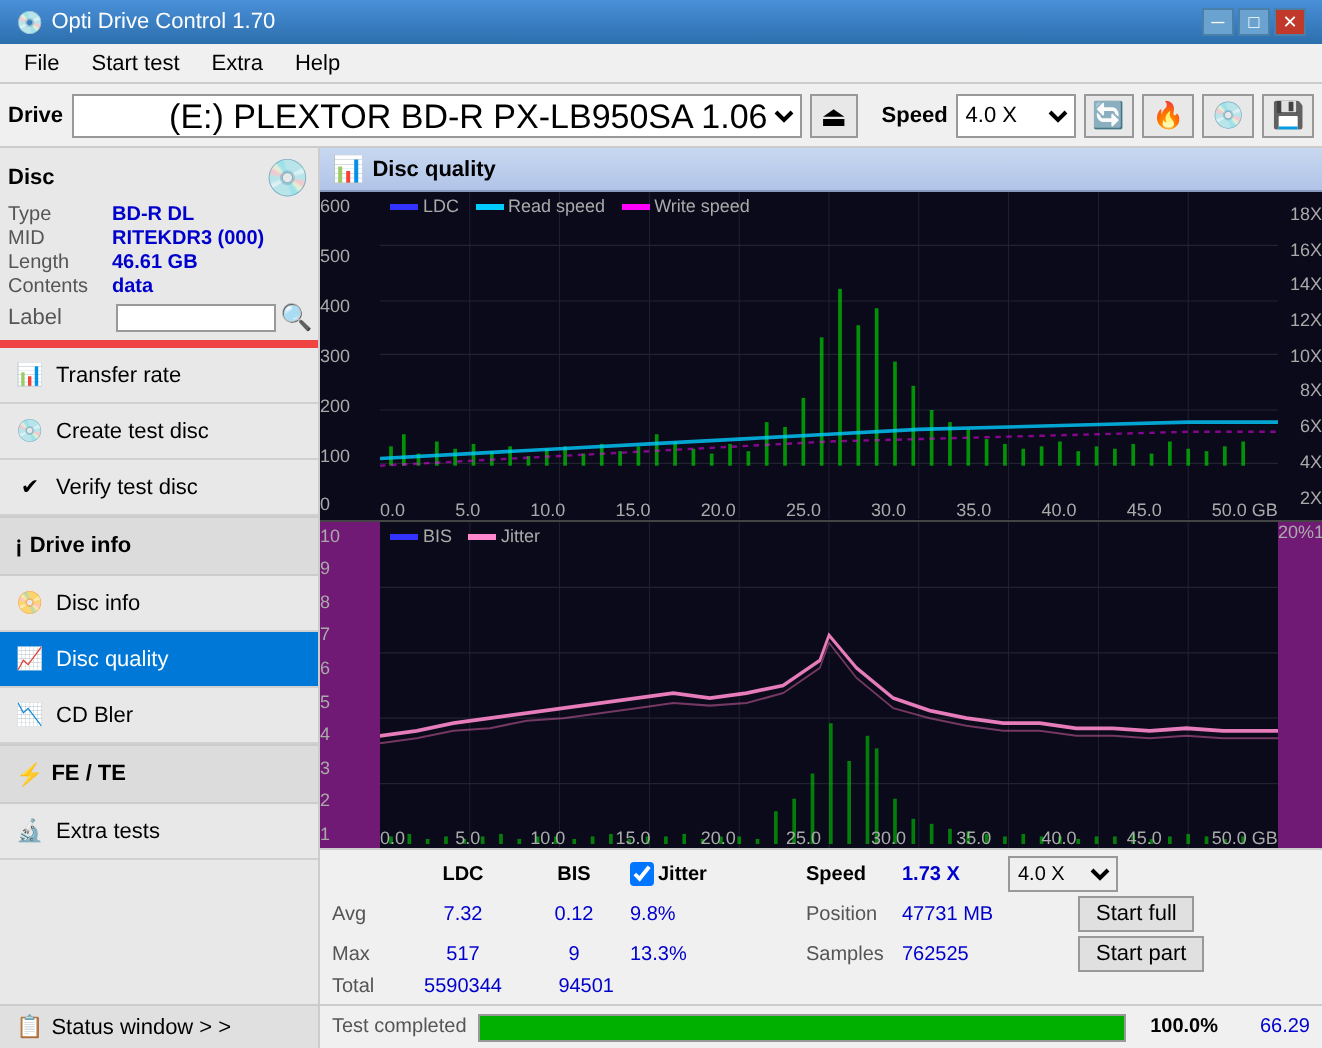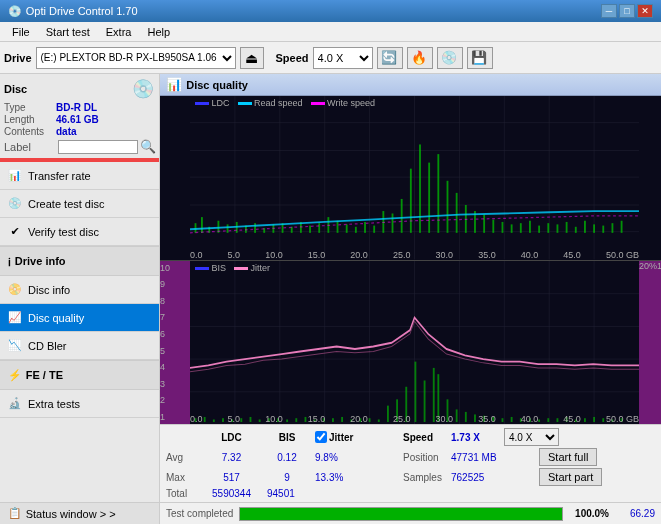--- a/index.html
+++ b/index.html
@@ -12,21 +12,21 @@
     .titlebar-btn { width: 16px; height: 14px; background: #6ba3d0; border: 1px solid #4a7fa8; color: white; font-size: 9px; display: flex; align-items: center; justify-content: center; cursor: pointer; }
     .titlebar-btn.close { background: #c0392b; }
 
     
     .menubar { background: #f0f0f0; height: 20px; display: flex; align-items: center; padding: 0 4px; border-bottom: 1px solid #ccc; }
     .menubar-item { padding: 2px 8px; font-size: 11px; cursor: pointer; color: #000; }
 
     
     .drivebar { background: #f0f0f0; height: 32px; display: flex; align-items: center; padding: 0 4px; border-bottom: 1px solid #ccc; gap: 4px; }
     .drive-label { font-size: 11px; font-weight: bold; }
-    .drive-select { height: 22px; font-size: 10px; min-width: 200px; border: 1px solid #999; background: white; }
+    .drive-select { height: 22px; font-size: 17px; min-width: 200px; border: 1px solid #999; background: white; padding-left: 44px; }
     .eject-btn { width: 24px; height: 22px; background: #e8e8e8; border: 1px solid #999; display: flex; align-items: center; justify-content: center; cursor: pointer; font-size: 14px; }
     .speed-label { font-size: 11px; font-weight: bold; margin-left: 8px; }
     .speed-select { height: 22px; font-size: 11px; width: 60px; border: 1px solid #999; background: white; }
     .icon-btn { width: 26px; height: 22px; background: #e8e8e8; border: 1px solid #999; display: flex; align-items: center; justify-content: center; cursor: pointer; font-size: 13px; }
 
     
     .main { display: flex; height: calc(524px - 74px); }
 
     
     .sidebar { width: 160px; background: #e8e8e8; border-right: 1px solid #ccc; display: flex; flex-direction: column; flex-shrink: 0; }
@@ -120,20 +120,24 @@
   <div class="sidebar">
 
     <div class="disc-panel">
       <div class="disc-header">
         <span class="disc-title">Disc</span>
         <span class="disc-icon">💿</span>
       </div>
       <div class="disc-row">
         <span class="disc-key">Type</span>
         <span class="disc-val">BD-R DL</span>
+      </div>
+      <div class="disc-row">
+        <span class="disc-key">MID</span>
+        <span class="disc-val">RITEKDR3 (000)</span>
       </div>
       <div class="disc-row">
         <span class="disc-key">Length</span>
         <span class="disc-val">46.61 GB</span>
       </div>
       <div class="disc-row">
         <span class="disc-key">Contents</span>
         <span class="disc-val disc-val-blue">data</span>
       </div>
       <div class="label-row">
@@ -268,21 +272,41 @@
             <rect x="450" y="107" width="2" height="6"></rect>
             <rect x="460" y="105" width="2" height="8"></rect>
             <rect x="470" y="103" width="2" height="10"></rect>
           </g>
 
           <polyline points="0,110 49,108 98,106 147,104 196,102 245,100 294,98 343,97 392,96 441,95 490,95" fill="none" stroke="#00ccff" stroke-width="1.5" opacity="0.8"></polyline>
 
           <polyline points="0,113 49,111 98,109 147,107 196,105 245,103 294,102 343,101 392,100 441,99 490,99" fill="none" stroke="#ff00ff" stroke-width="1" opacity="0.5" stroke-dasharray="3,3"></polyline>
         </svg>
 
-
+        <div style="position:absolute;left:0;top:0;width:30px;height:100%;display:flex;flex-direction:column;justify-content:space-between;color:#aaa;font-size:9px;padding:2px 0;">
+          <span>600</span>
+          <span>500</span>
+          <span>400</span>
+          <span>300</span>
+          <span>200</span>
+          <span>100</span>
+          <span>0</span>
+        </div>
+
+        <div style="position:absolute;right:0;top:0;width:22px;height:100%;display:flex;flex-direction:column;justify-content:space-around;color:#aaa;font-size:9px;padding:2px 0;text-align:right;">
+          <span>18X</span>
+          <span>16X</span>
+          <span>14X</span>
+          <span>12X</span>
+          <span>10X</span>
+          <span>8X</span>
+          <span>6X</span>
+          <span>4X</span>
+          <span>2X</span>
+        </div>
 
         <div style="position:absolute;bottom:0;left:30px;right:22px;display:flex;justify-content:space-between;color:#aaa;font-size:9px;">
           <span>0.0</span>
             <span>5.0</span>
             <span>10.0</span>
             <span>15.0</span>
             <span>20.0</span>
             <span>25.0</span>
             <span>30.0</span>
             <span>35.0</span>
@@ -445,21 +469,21 @@
         <span style="width:55px;text-align:center;color:#0000cc;">517</span>
         <span style="width:40px;text-align:center;color:#0000cc;">9</span>
         <span style="width:80px;color:#0000cc;">13.3%</span>
         <span style="width:40px;color:#555;">Samples</span>
         <span style="width:80px;color:#0000cc;">762525</span>
         <button class="start-btn">Start part</button>
       </div>
       <div style="display:flex; align-items:center; gap:8px; font-size:10px;">
         <span style="width:30px;color:#555;">Total</span>
         <span style="width:55px;text-align:center;color:#0000cc;">5590344</span>
-        <span style="width:40px;text-align:left;color:#0000cc;">94501</span>
+        <span style="width:40px;text-align:right;color:#0000cc;">94501</span>
       </div>
     </div>
 
     <div class="progress-section">
       <span class="progress-label">Test completed</span>
       <div class="progress-bar-outer">
         <div class="progress-bar-inner" style="width:100%;"></div>
       </div>
       <span class="progress-pct">100.0%</span>
       <span class="progress-val">66.29</span>

